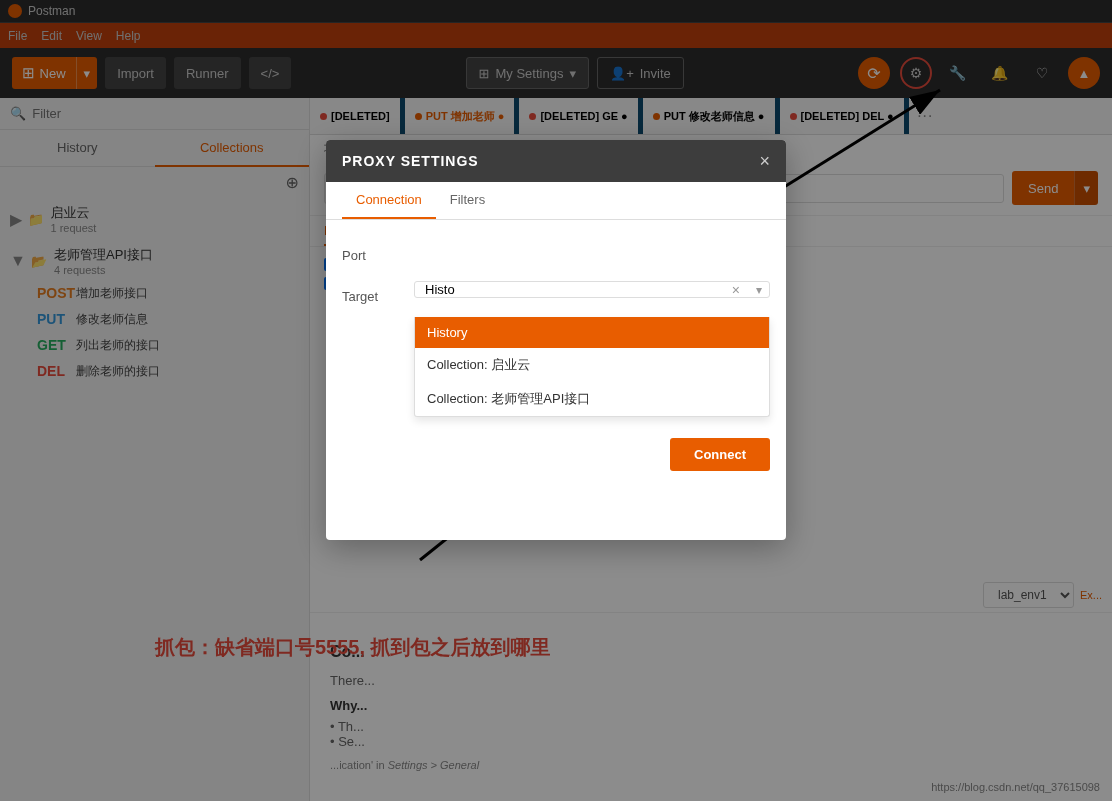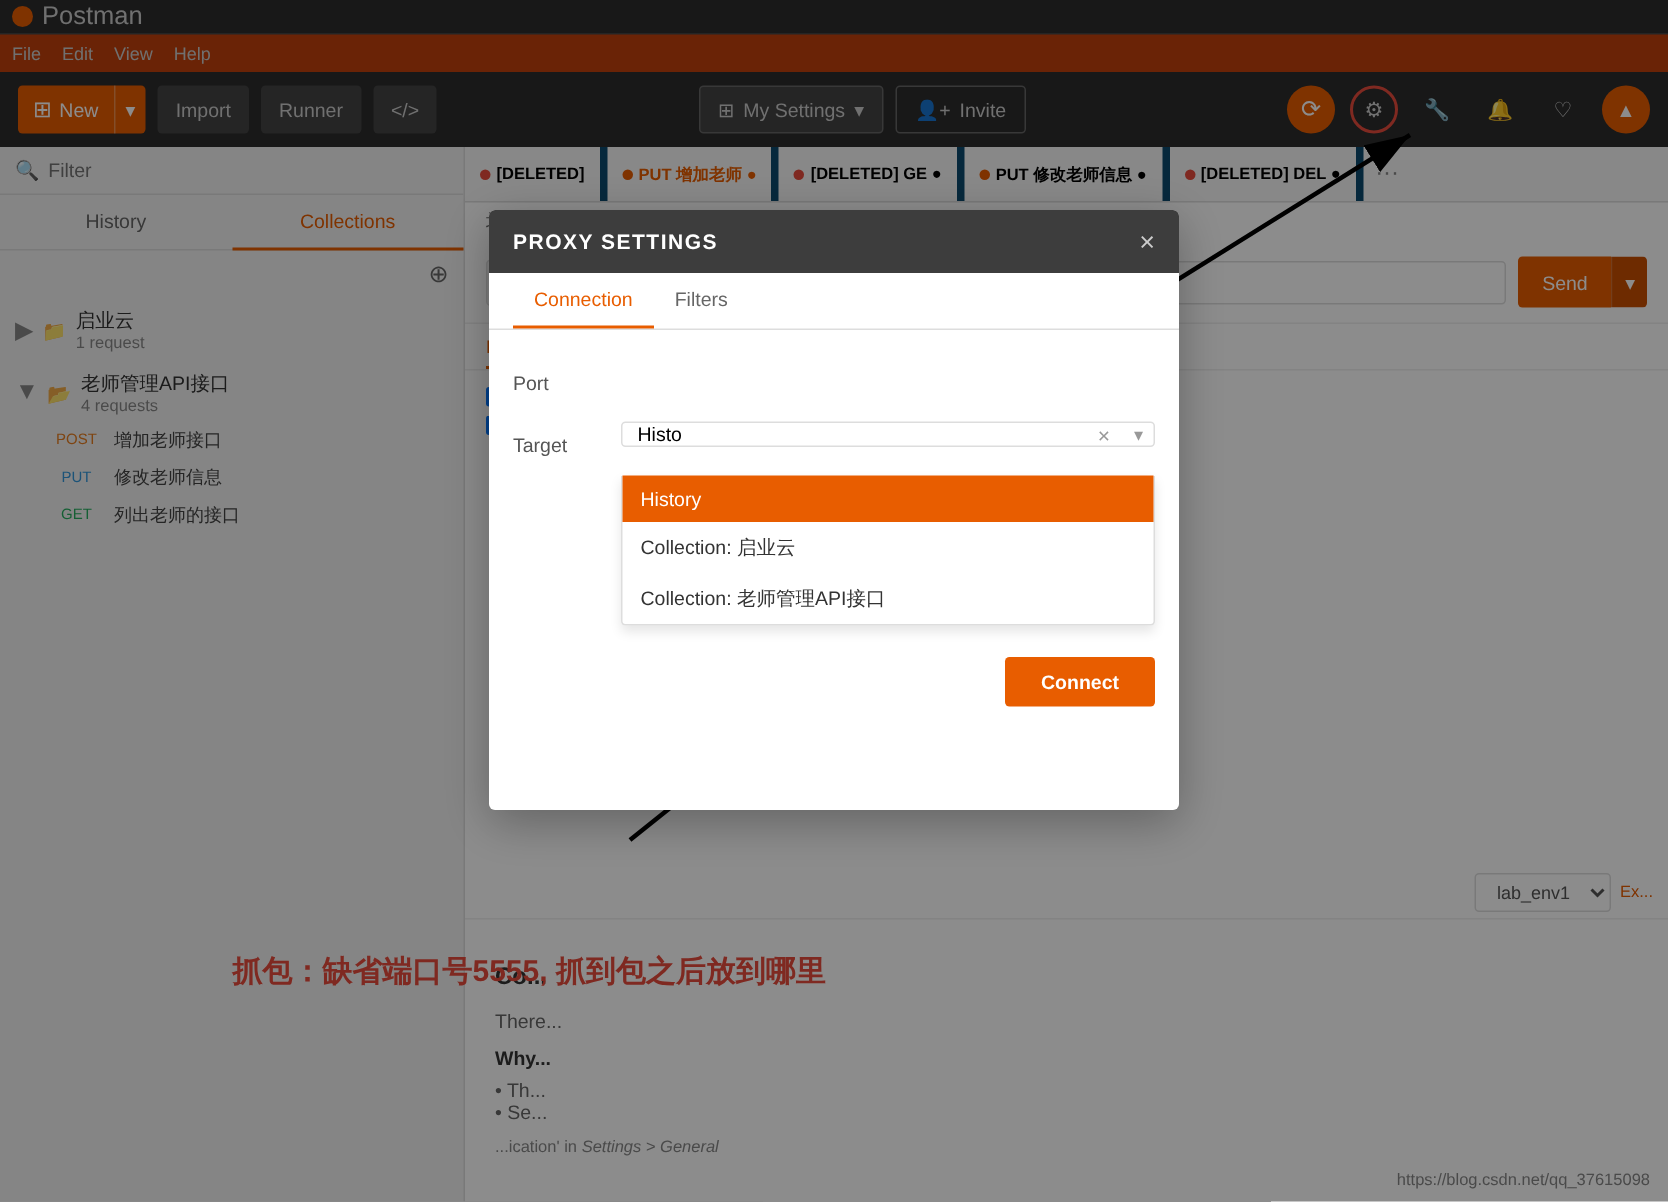--- a/index.html
+++ b/index.html
@@ -6,21 +6,21 @@
     body { background: #f3f3f3; overflow: hidden; width: 1112px; height: 801px; }
 
     
     .title-bar {
       height: 22px;
       background: #2c2c2c;
       display: flex;
       align-items: center;
       padding: 0 8px;
       color: #ccc;
-      font-size: 17px;
+      font-size: 12px;
     }
     .title-bar-icon { width: 14px; height: 14px; background: #e85d00; border-radius: 50%; margin-right: 6px; }
 
     
     .menu-bar {
       height: 26px;
       background: #c2410c;
       display: flex;
       align-items: center;
       padding: 0 8px;
@@ -196,22 +196,22 @@
       margin-top: 4px;
     }
     .endpoint-item {
       display: flex;
       align-items: center;
       gap: 8px;
       padding: 4px 0;
       cursor: pointer;
     }
     .method-badge {
-      font-size: 10px;
-      font-weight: normal;
+      font-size: 14px;
+      font-weight: bold;
       width: 34px;
       text-align: center;
       padding: 1px 3px;
       border-radius: 2px;
     }
     .method-post { color: #e67e22; }
     .method-put { color: #3498db; }
     .method-get { color: #27ae60; }
     .method-del { color: #e74c3c; }
     .endpoint-name { font-size: 12px; color: #444; }
@@ -630,20 +630,24 @@
           <span class="method-badge method-post">POST</span>
           <span class="endpoint-name">增加老师接口</span>
         </div>
         <div class="endpoint-item">
           <span class="method-badge method-put">PUT</span>
           <span class="endpoint-name">修改老师信息</span>
         </div>
         <div class="endpoint-item">
           <span class="method-badge method-get">GET</span>
           <span class="endpoint-name">列出老师的接口</span>
+        </div>
+        <div class="endpoint-item">
+          <span class="method-badge method-del">DEL</span>
+          <span class="endpoint-name">删除老师的接口</span>
         </div>
       </div>
     </div>
   </div>
 
   <div class="content-area">
 
     <div class="tabs-bar">
       <div class="tab-item">
         <span class="dot dot-red"></span>

